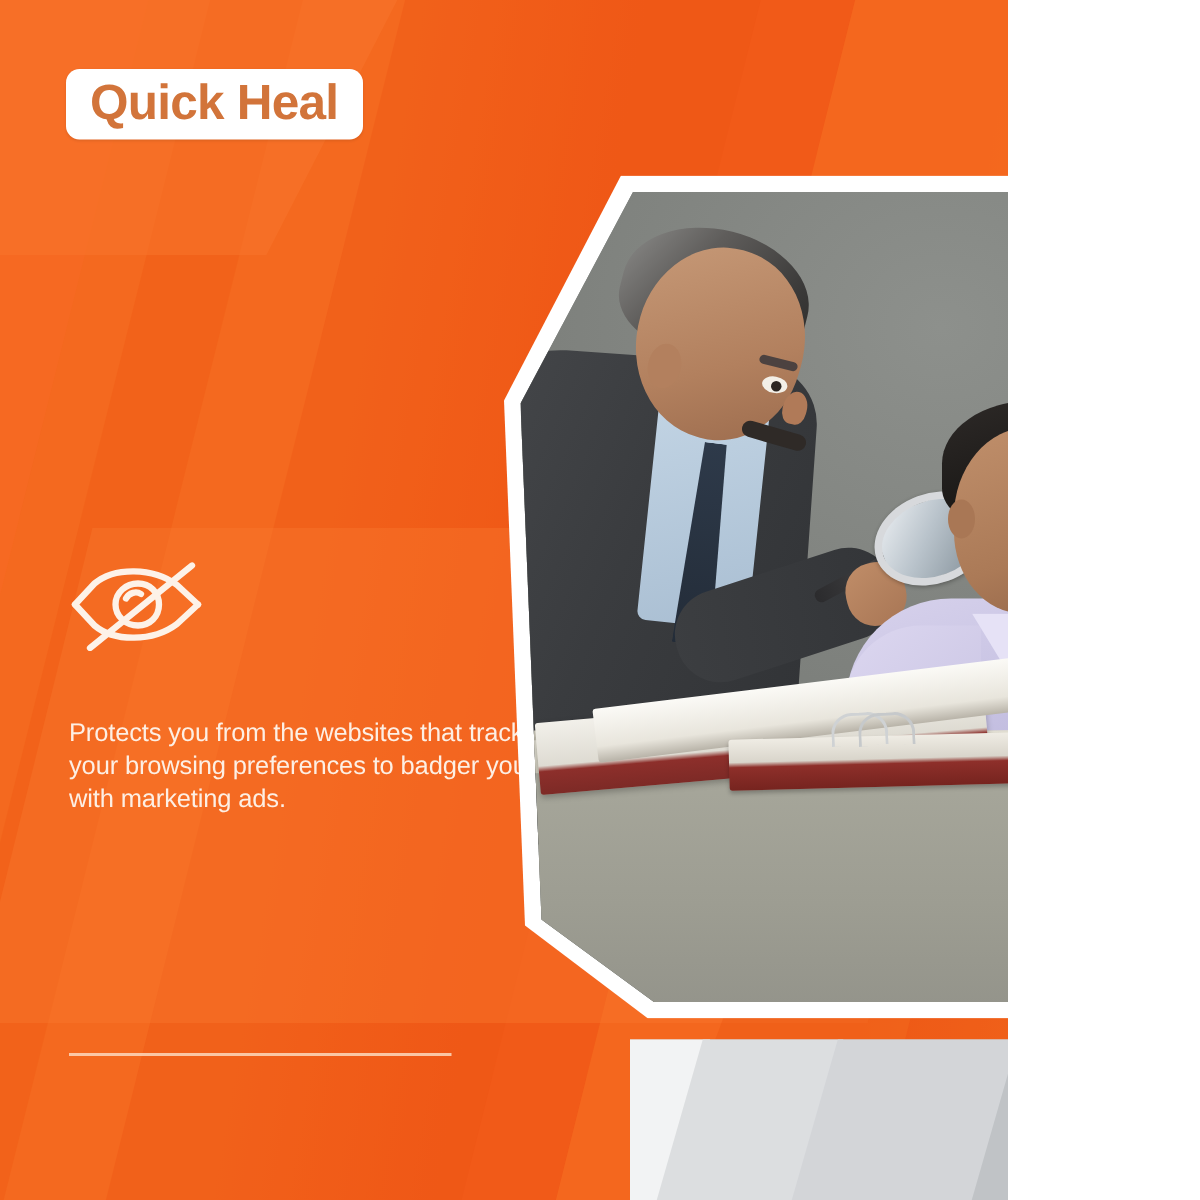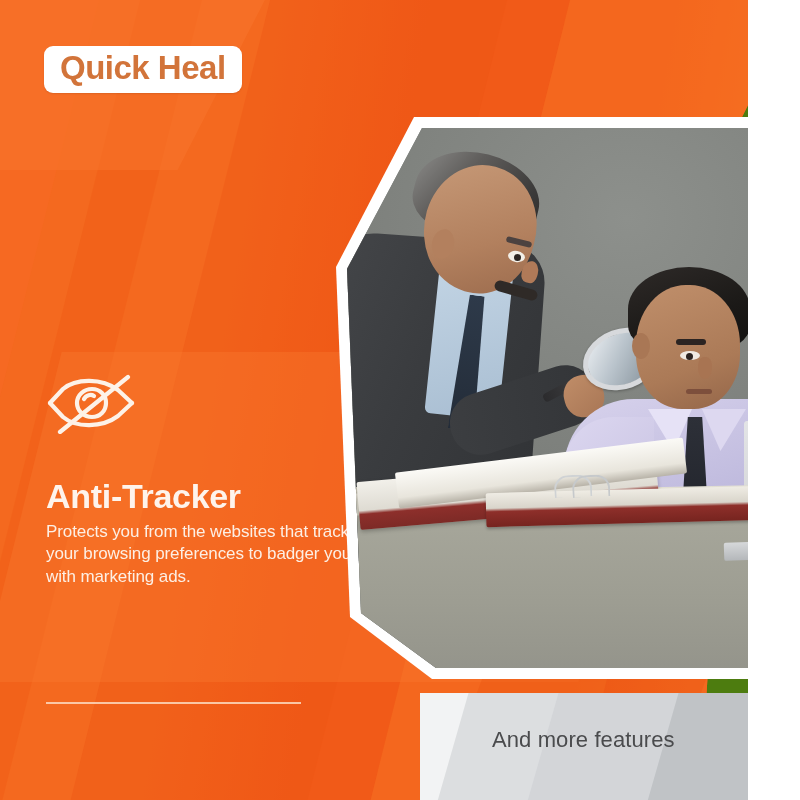--- a/index.html
+++ b/index.html
@@ -1,21 +1,21 @@
 <!DOCTYPE html>
 <html><head>
 <meta charset="utf-8">
 <title>Quick Heal Anti-Tracker</title>
 <style>
   html,body{margin:0;padding:0;background:#ffffff;}
   body{font-family:"Liberation Sans","DejaVu Sans",sans-serif;}
 
   #poster{
     position:relative;
-    width:748px;height:800px;
+    width:672px;height:800px;
     overflow:hidden;
     background:#4d7c0f;
   }
 
   
   .orange-bg{
     position:absolute;left:0;top:0;width:800px;height:800px;
     background:#F15A22;
     clip-path:polygon(0 0, 800px 0, 742px 117px, 700px 800px, 0 800px);
     overflow:hidden;
@@ -232,21 +232,20 @@
     <svg viewBox="0 0 92 62" width="92" height="62" fill="none" stroke="#FDF2E8" stroke-width="4.2" stroke-linecap="round" stroke-linejoin="round">
       <path d="M4 31 L17 17 C30 6 56 6 72 18 L86 31"></path>
       <path d="M4 31 L17 45 C30 56 56 56 72 44 L86 31"></path>
       <path d="M31 31 C31 23 38 17 46 17 C54 17 60 23 60 31 C60 39 54 45 46 45 C38 45 31 39 31 31 Z"></path>
       <path d="M38 27 C40 23 45 22 48 24"></path>
       <path d="M82 5 L14 60"></path>
     </svg>
   </div>
 
   <div class="copy">
-    <h1 class="headline">Anti-Tracker</h1>
     <p class="subcopy">Protects you from the websites that track your browsing preferences to badger you with marketing ads.</p>
   </div>
   <div class="rule"></div>
 
   <div class="photo-panel">
     <div class="photo-inner">
       <div class="scene">
 
         <div class="m1-body"></div>
         <div class="m1-shirt"></div>
@@ -292,16 +291,15 @@
 
       </div>
     </div>
   </div>
 
   <div class="footer">
     <div class="f-band f-b1"></div>
     <div class="f-band f-b2"></div>
     <div class="f-band f-b3"></div>
     <div class="f-band f-b4"></div>
-    <div class="footer-text">And more features</div>
   </div>
 
 </div>
 
 </body></html>

